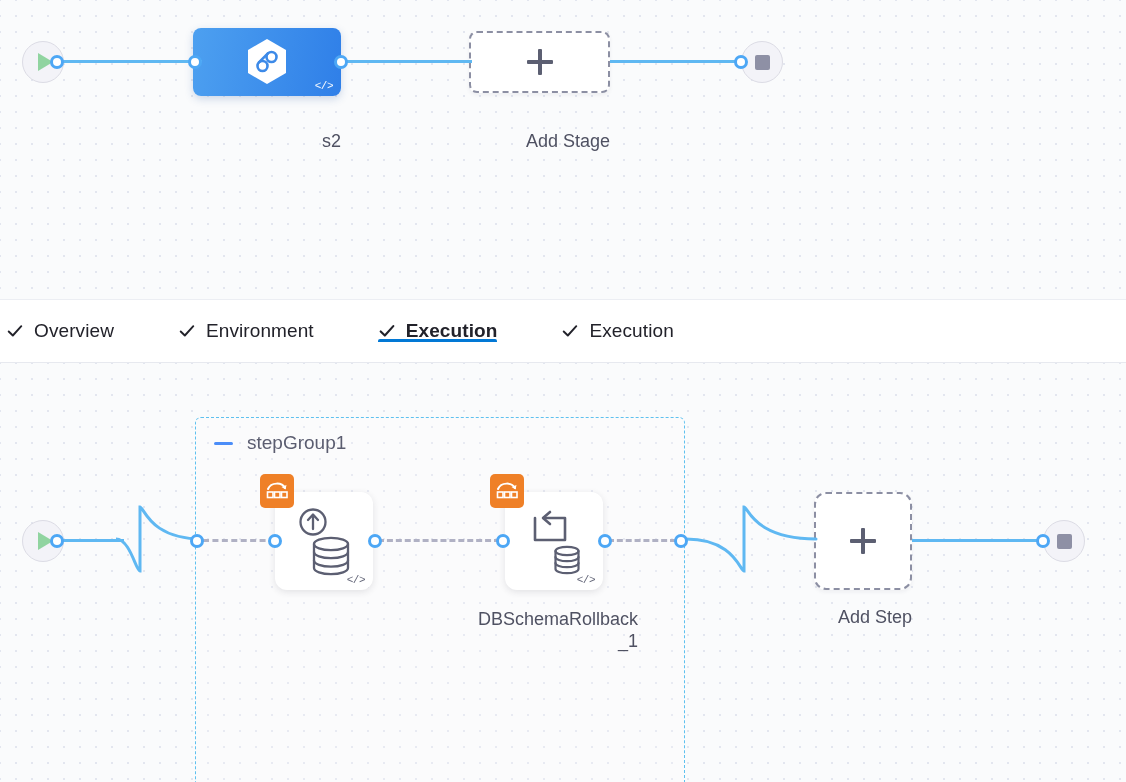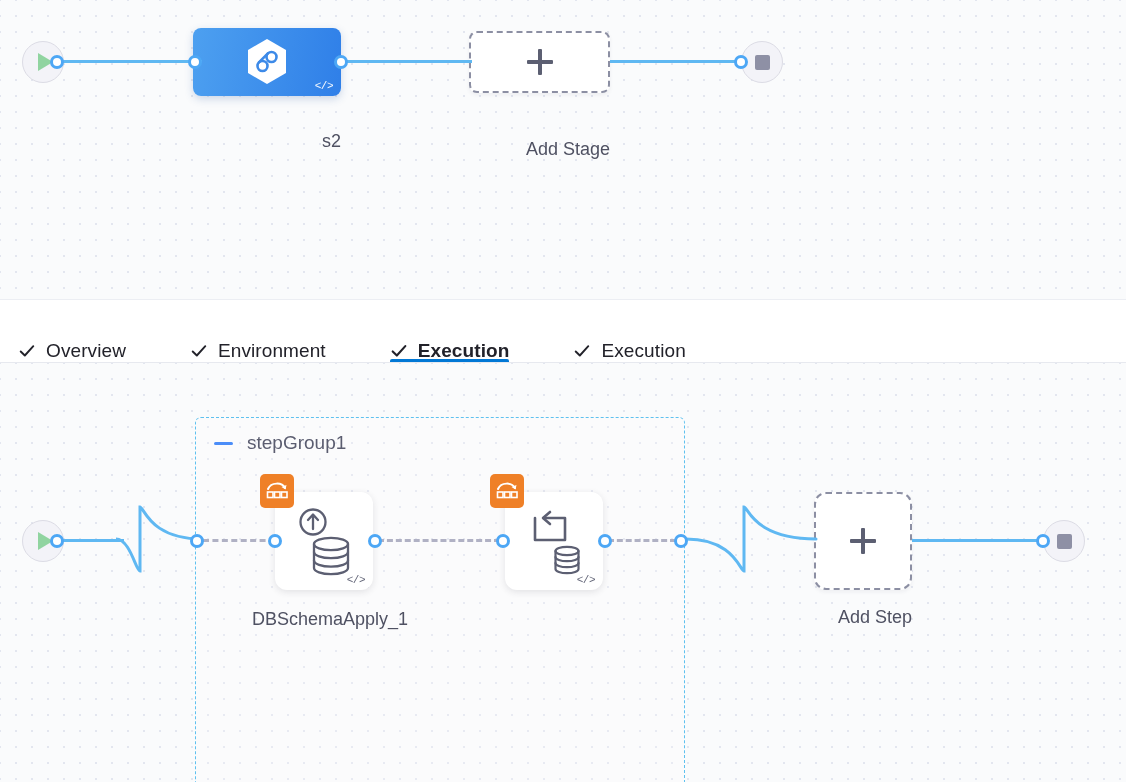--- a/index.html
+++ b/index.html
@@ -24,22 +24,22 @@
   .canvas-bottom { top: 363px; height: 419px; }
 
   
   .tabbar {
     position: absolute; top: 299px; left: 0;
     width: 1126px; height: 64px;
     background: #ffffff;
     border-top: 1px solid #eceef3;
     border-bottom: 1px solid #e7e9ef;
     box-shadow: 0 1px 2px rgba(40,41,61,0.04);
-    display: flex; align-items: flex-end;
-    padding-left: 18px;
+    display: flex; align-items: center;
+    padding-left: 6px;
   }
   .tab {
     display: flex; align-items: center; gap: 10px;
     padding: 0 24px 0 0;
     margin-right: 40px;
     position: relative;
     cursor: pointer;
     color: #22222a;
     font-size: 19px;
   }
@@ -203,21 +203,21 @@
     <div class="port" style="left:188px; top:55px;"></div>
     <div class="port" style="left:334px; top:55px;"></div>
 
     <div class="node-label" style="left:193px; top:131px; width:148px;">s2</div>
 
     <div class="line" style="left:346px; top:60px; width:126px;"></div>
 
     <div class="add-node" style="left:469px; top:31px; width:141px; height:62px; border-radius:8px;">
       <span class="plus"></span>
     </div>
-    <div class="node-label" style="left:469px; top:131px; width:141px;margin-top:8px;">Add Stage</div>
+    <div class="node-label" style="left:469px; top:131px; width:141px;">Add Stage</div>
 
     <div class="line" style="left:610px; top:60px; width:136px;"></div>
     <div class="port" style="left:734px; top:55px;"></div>
     <div class="terminal" style="left:741px; top:41px;">
       <div class="stop-sq"></div>
     </div>
   </div>
 
   <div class="tabbar">
     <div class="tab">
@@ -285,21 +285,20 @@
           <circle cx="38" cy="22" r="12.5"></circle>
           <path d="M38 29 L38 15 M33 20 L38 14.5 L43 20"></path>
           <ellipse cx="56" cy="44" rx="17" ry="6.2"></ellipse>
           <path d="M39 44 L39 68 C39 71.4 46.6 74.2 56 74.2 C65.4 74.2 73 71.4 73 68 L73 44"></path>
           <path d="M39 52 C39 55.4 46.6 58.2 56 58.2 C65.4 58.2 73 55.4 73 52"></path>
           <path d="M39 60.5 C39 63.9 46.6 66.7 56 66.7 C65.4 66.7 73 63.9 73 60.5"></path>
         </g>
       </svg>
       <span class="code-badge dark">&lt;/&gt;</span>
     </div>
-    <div class="node-label" style="left:240px; top:246px; width:168px;">DBSchemaApply_1</div>
 
     <div class="port" style="left:368px; top:171px;"></div>
 
     <div class="line dashed" style="left:378px; top:176px; width:122px;"></div>
     <div class="port" style="left:496px; top:171px;"></div>
 
     <div class="step-node" style="left:505px; top:129px;">
       <div class="step-badge">
         <svg width="26" height="24" viewBox="0 0 26 24">
           <path d="M4 10 C 7 3, 18 3, 21 9" fill="none" stroke="#ffffff" stroke-width="2" stroke-linecap="round"></path>
@@ -316,20 +315,21 @@
         </g>
         <g fill="none" stroke="#5c5f72" stroke-width="2.2" stroke-linecap="round" stroke-linejoin="round">
           <ellipse cx="62" cy="51" rx="11.5" ry="4.2"></ellipse>
           <path d="M50.5 51 L50.5 69 C50.5 71.3 55.7 73.2 62 73.2 C68.3 73.2 73.5 71.3 73.5 69 L73.5 51"></path>
           <path d="M50.5 57 C50.5 59.3 55.7 61.2 62 61.2 C68.3 61.2 73.5 59.3 73.5 57"></path>
           <path d="M50.5 63 C50.5 65.3 55.7 67.2 62 67.2 C68.3 67.2 73.5 65.3 73.5 63"></path>
         </g>
       </svg>
       <span class="code-badge dark">&lt;/&gt;</span>
     </div>
+    <div class="node-label" style="left:470px; top:246px; width:168px;">DBSchemaRollback_1</div>
 
     <div class="port" style="left:598px; top:171px;"></div>
 
     <div class="line dashed" style="left:608px; top:176px; width:68px;"></div>
     <div class="port" style="left:674px; top:171px;"></div>
 
     <svg class="wave" style="left:686px; top:140px; width:136px; height:72px;" viewBox="0 0 136 72">
       <path d="M0 36 C 48 36, 54 68, 58 68 L58 4 C 62 4, 68 36, 130 36" fill="none" stroke="#5fb8f2" stroke-width="3" stroke-linecap="round"></path>
     </svg>
 

